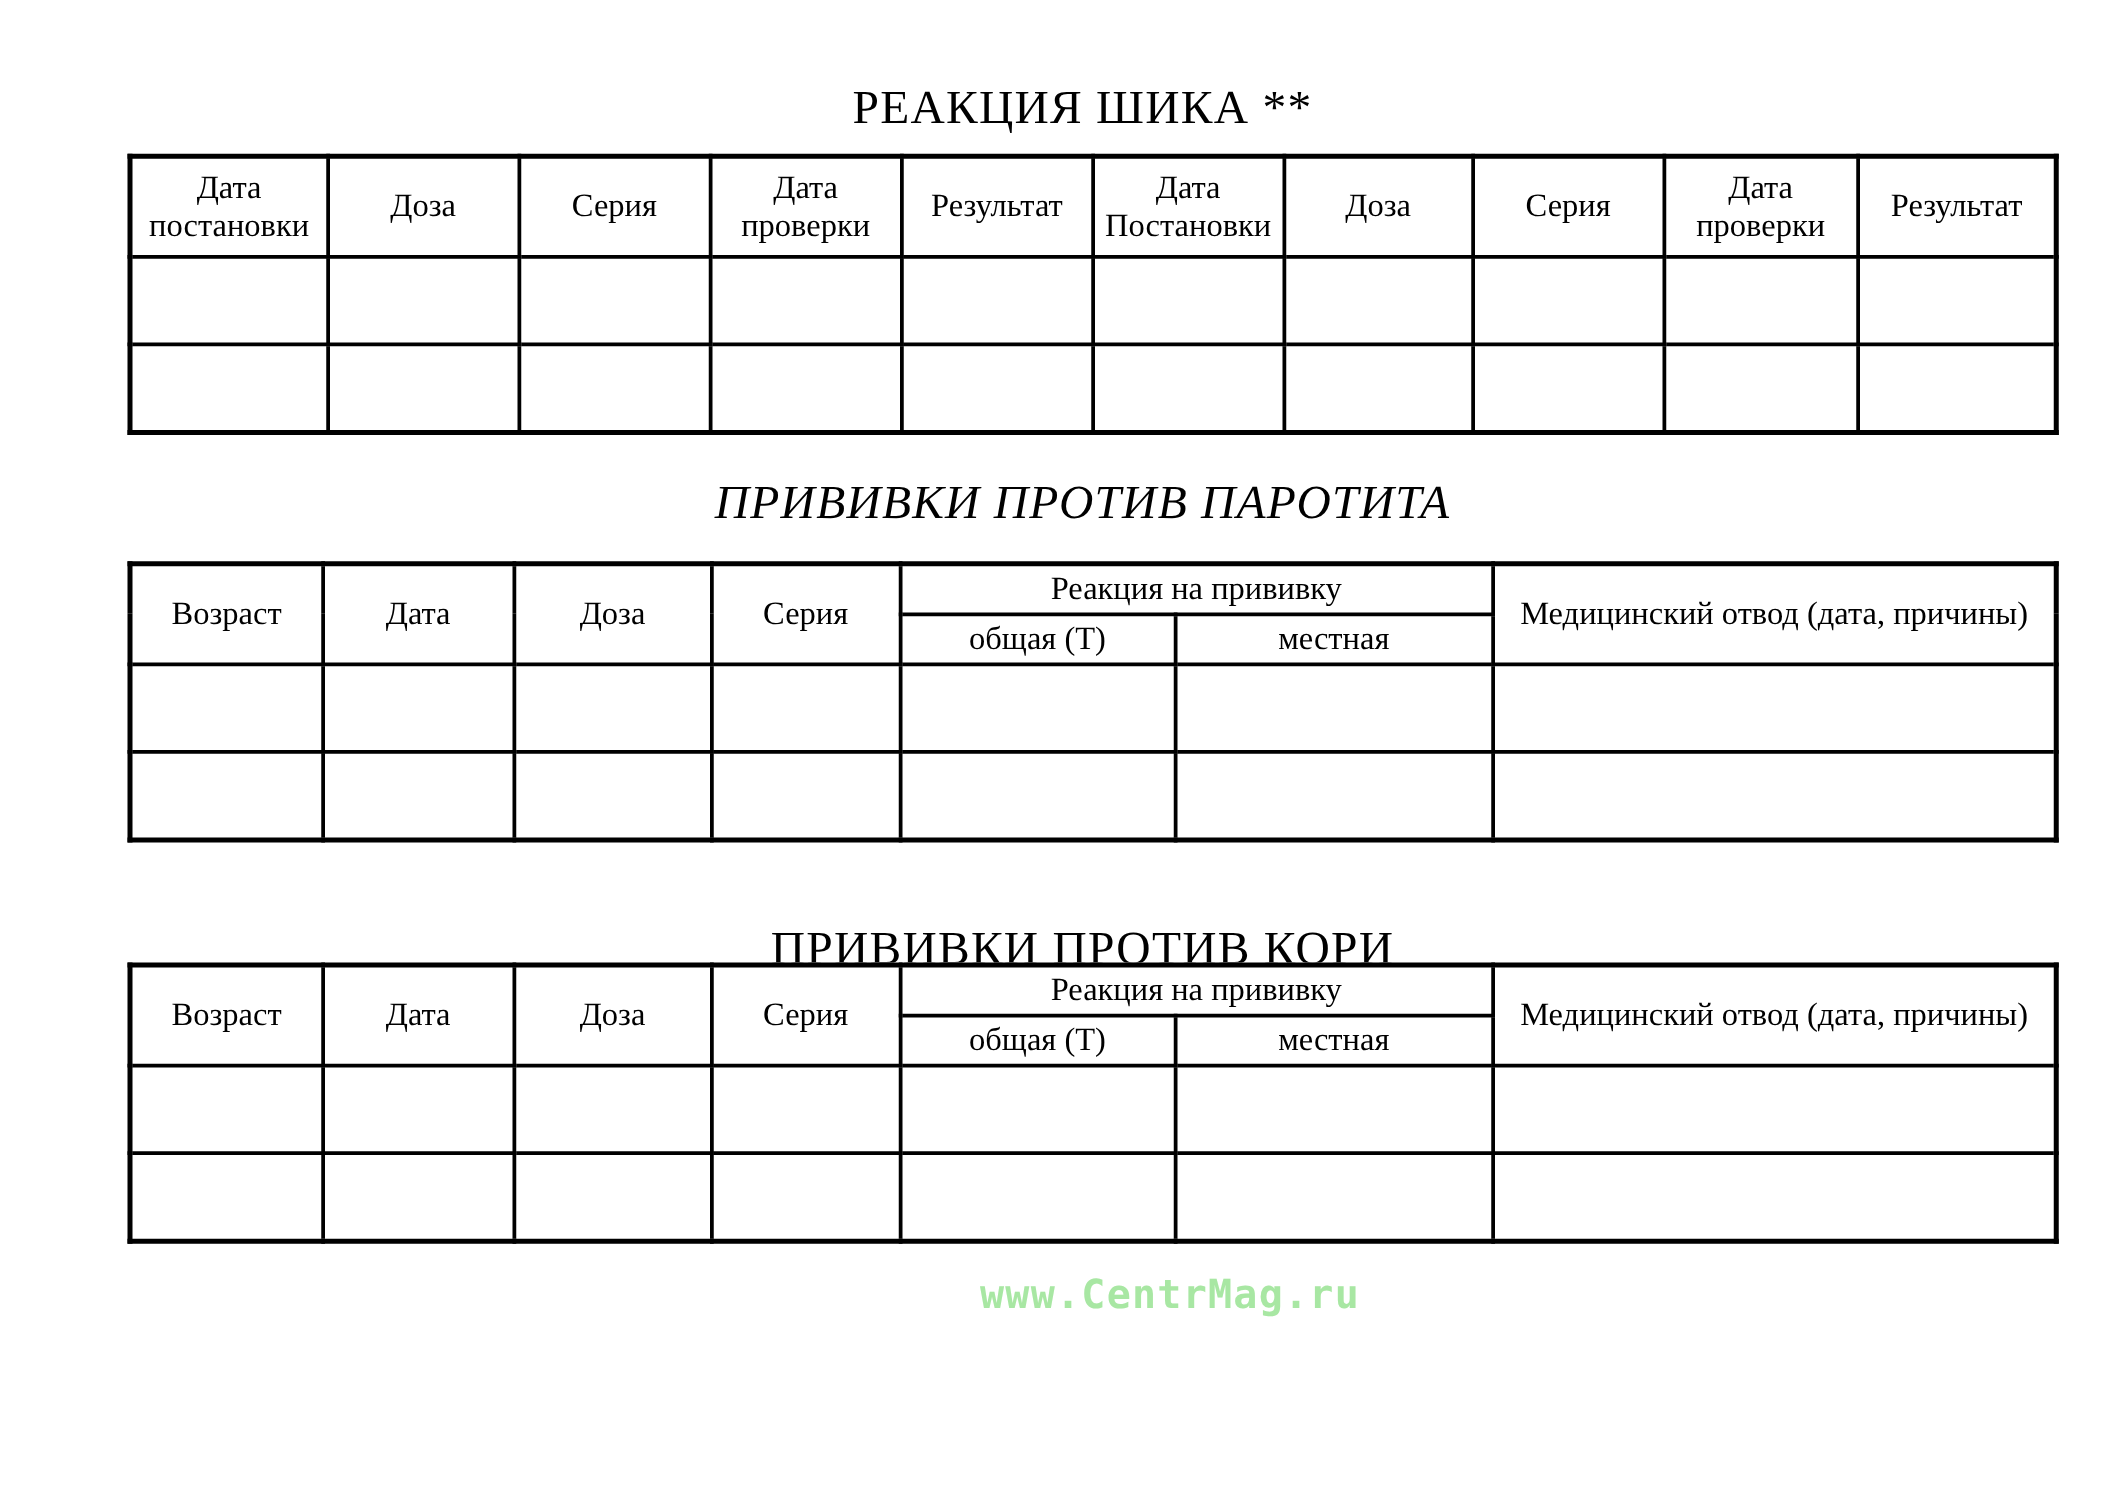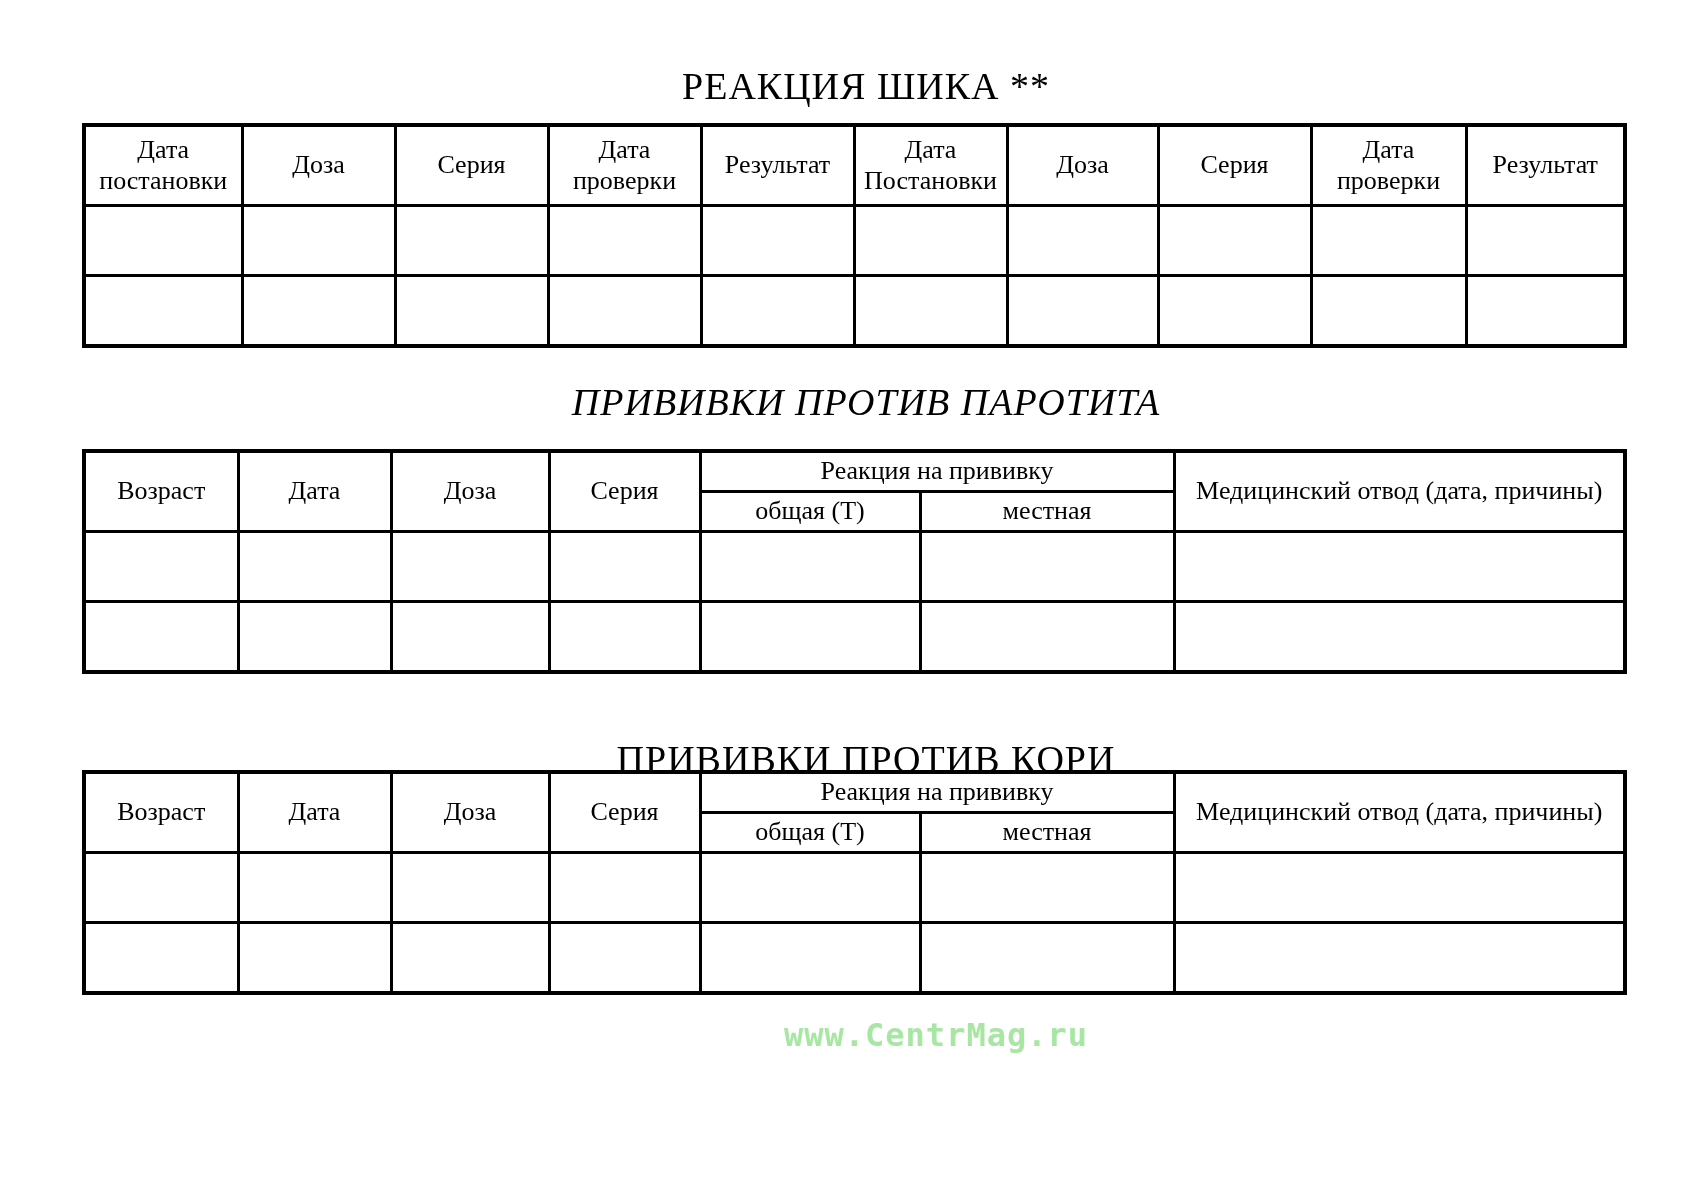--- a/index.html
+++ b/index.html
@@ -23,21 +23,21 @@
     width: 1700px;
     text-align: center;
     font-size: 38px;
     font-weight: 400;
     letter-spacing: 1px;
     color: #000000;
     white-space: nowrap;
   }
   table.form {
     position: absolute;
-    left: 66px;
+    left: 86px;
     width: 1541px;
     border-collapse: collapse;
     table-layout: fixed;
     background: #ffffff;
   }
   table.form, table.form td, table.form th {
     border: 3px solid #000000;
   }
   table.form {
     border-width: 4px;

